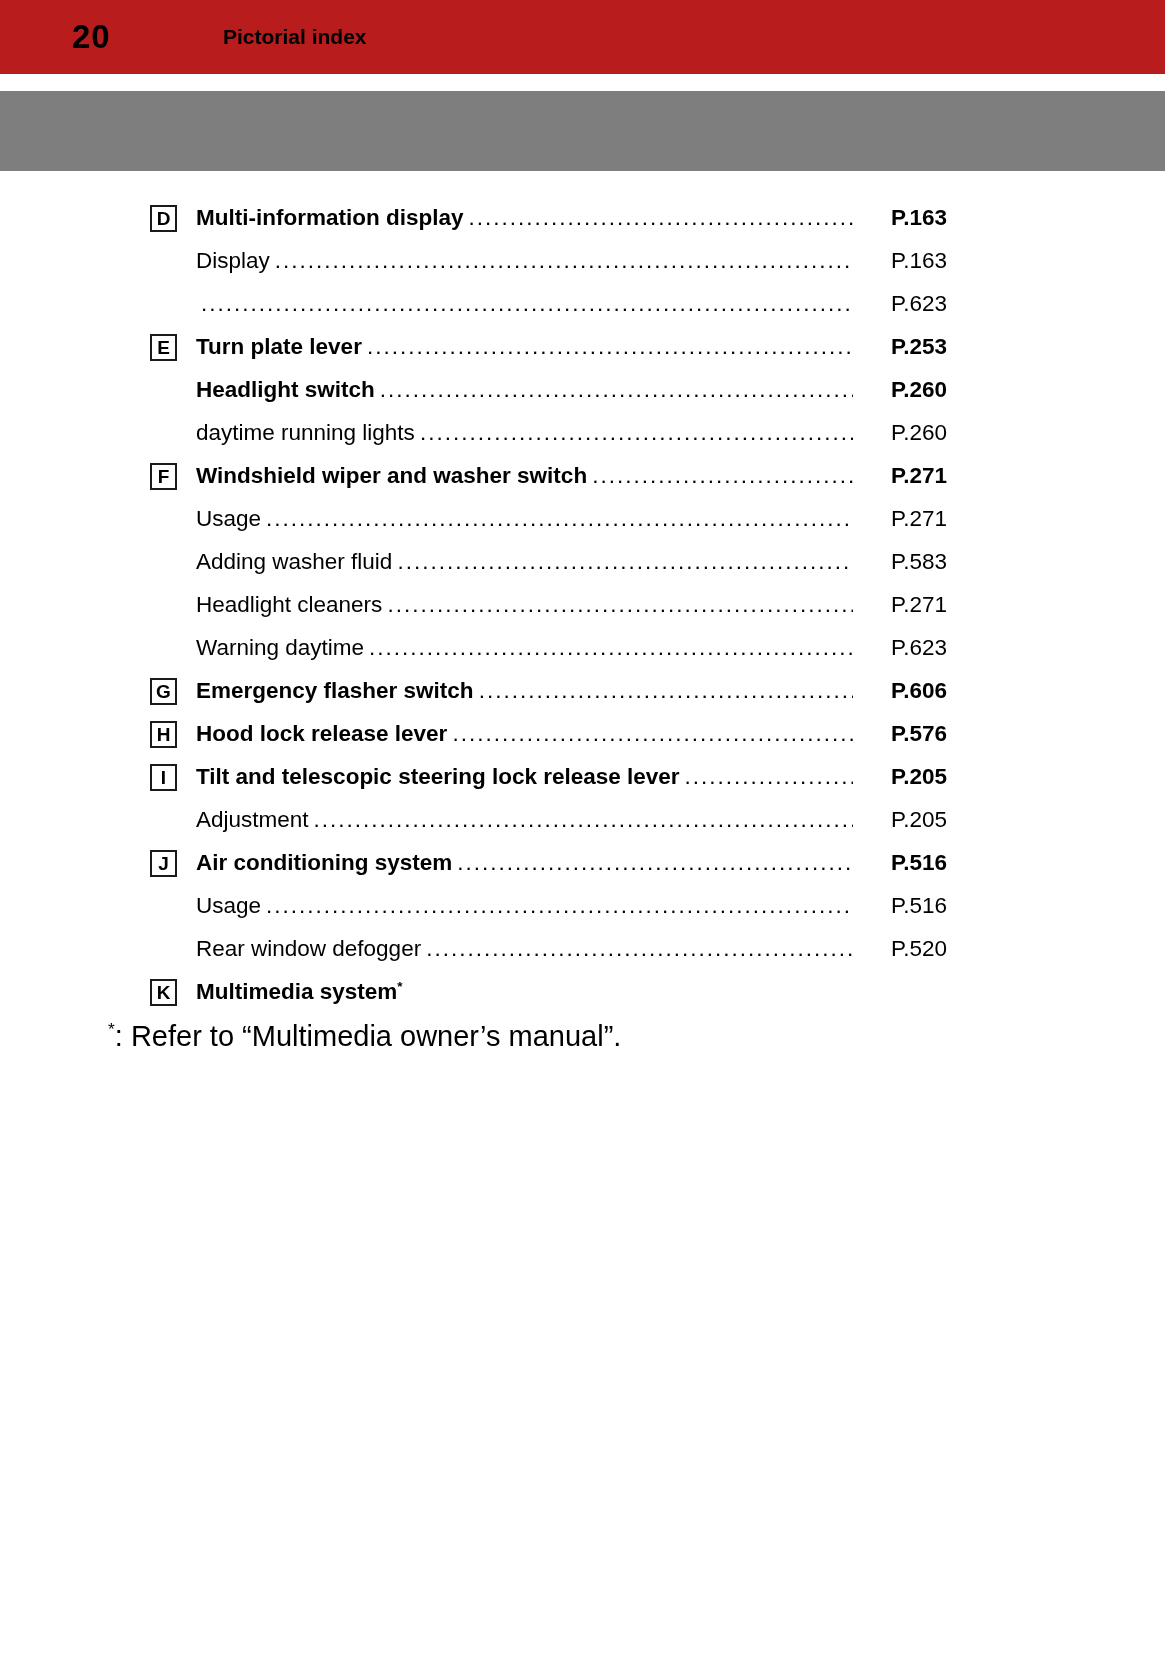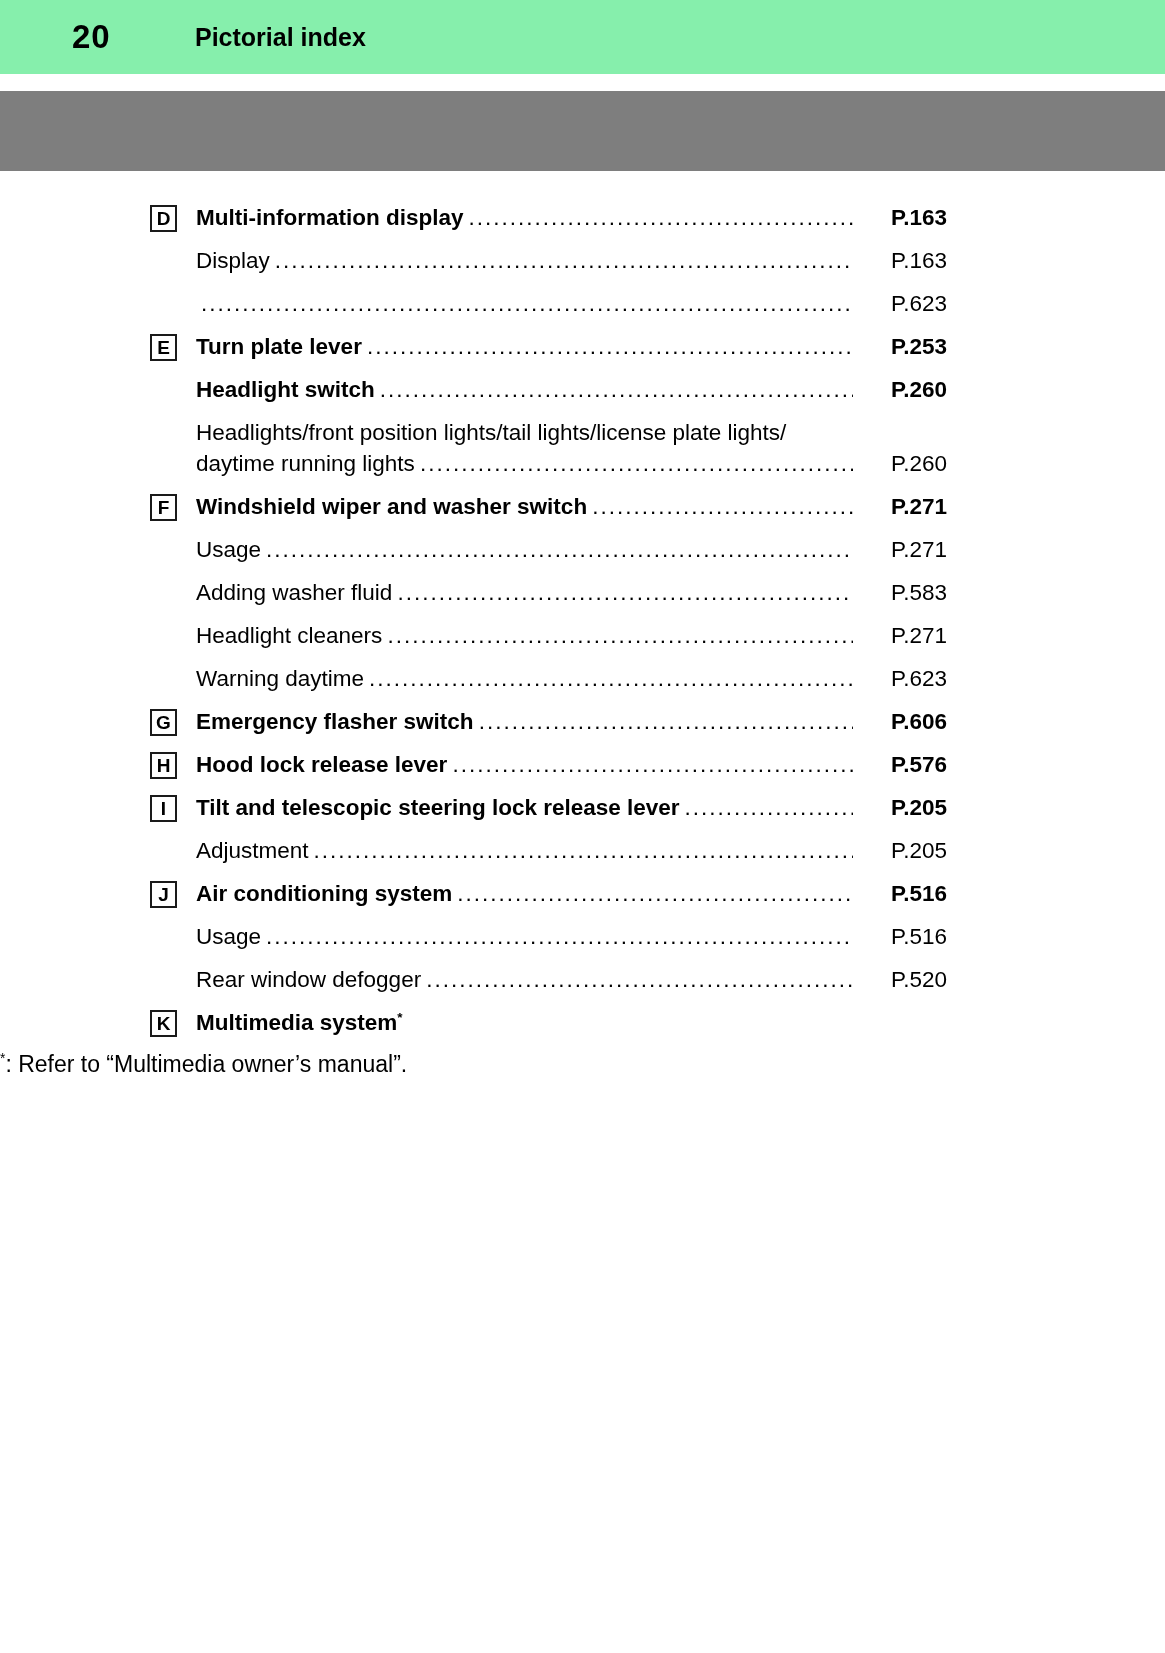--- a/index.html
+++ b/index.html
@@ -19,21 +19,21 @@
     align-items: center;
     padding-left: 72px;
   }
   .page-num {
     font-size: 33px;
     font-weight: 700;
     width: 123px;
     letter-spacing: 1px;
   }
   .header-title {
-    font-size: 25px;
+    font-size: 21px;
     font-weight: 700;
   }
   .dark-bar {
     height: 80px;
     background: #7e7e7e;
     margin-top: 17px;
   }
   .content { padding-top: 32px; }
   .row {
     display: flex;
@@ -80,30 +80,31 @@
   }
   .leader::after {
     content: "........................................................................................................................................................................................................";
   }
   .page-ref { white-space: nowrap; margin-left: 36px; }
   .entry-text sup, .fn-sup {
     font-size: 60%;
     line-height: 0;
   }
   .footnote {
-    font-size: 23px;
+    padding-left: 108px;
+    font-size: 29px;
     margin-top: 4px;
   }
 </style>
 </head>
 <body>
 
 <div class="page">
 
-  <header class="top-header" style="background: #86efac;">
+  <header class="top-header" style="background: #b91c1c; gap: 28px;">
     <span class="page-num">20</span>
     <span class="header-title">Pictorial index</span>
   </header>
 
   <div class="dark-bar" style="background: rgb(126, 126, 126);"></div>
 
   <main class="content">
       <div class="row main bold">
         <span class="letter-cell"><span class="letter-box">D</span></span>
         <span class="row-body">
@@ -150,23 +151,20 @@
             <span class="entry-text">Headlight switch</span>
             <span class="leader"></span>
             <span class="page-ref">P.260</span>
           </span>
         </span>
       </div>
       <div class="row sub">
         <span class="letter-cell"></span>
         <span class="row-body">
           <span class="entry-line">
-            <span class="entry-text">Headlights/front position lights/tail lights/license plate lights/</span>
-          </span>
-          <span class="entry-line">
             <span class="entry-text">daytime running lights</span>
             <span class="leader"></span>
             <span class="page-ref">P.260</span>
           </span>
         </span>
       </div>
       <div class="row main bold">
         <span class="letter-cell"><span class="letter-box">F</span></span>
         <span class="row-body">
           <span class="entry-line">

